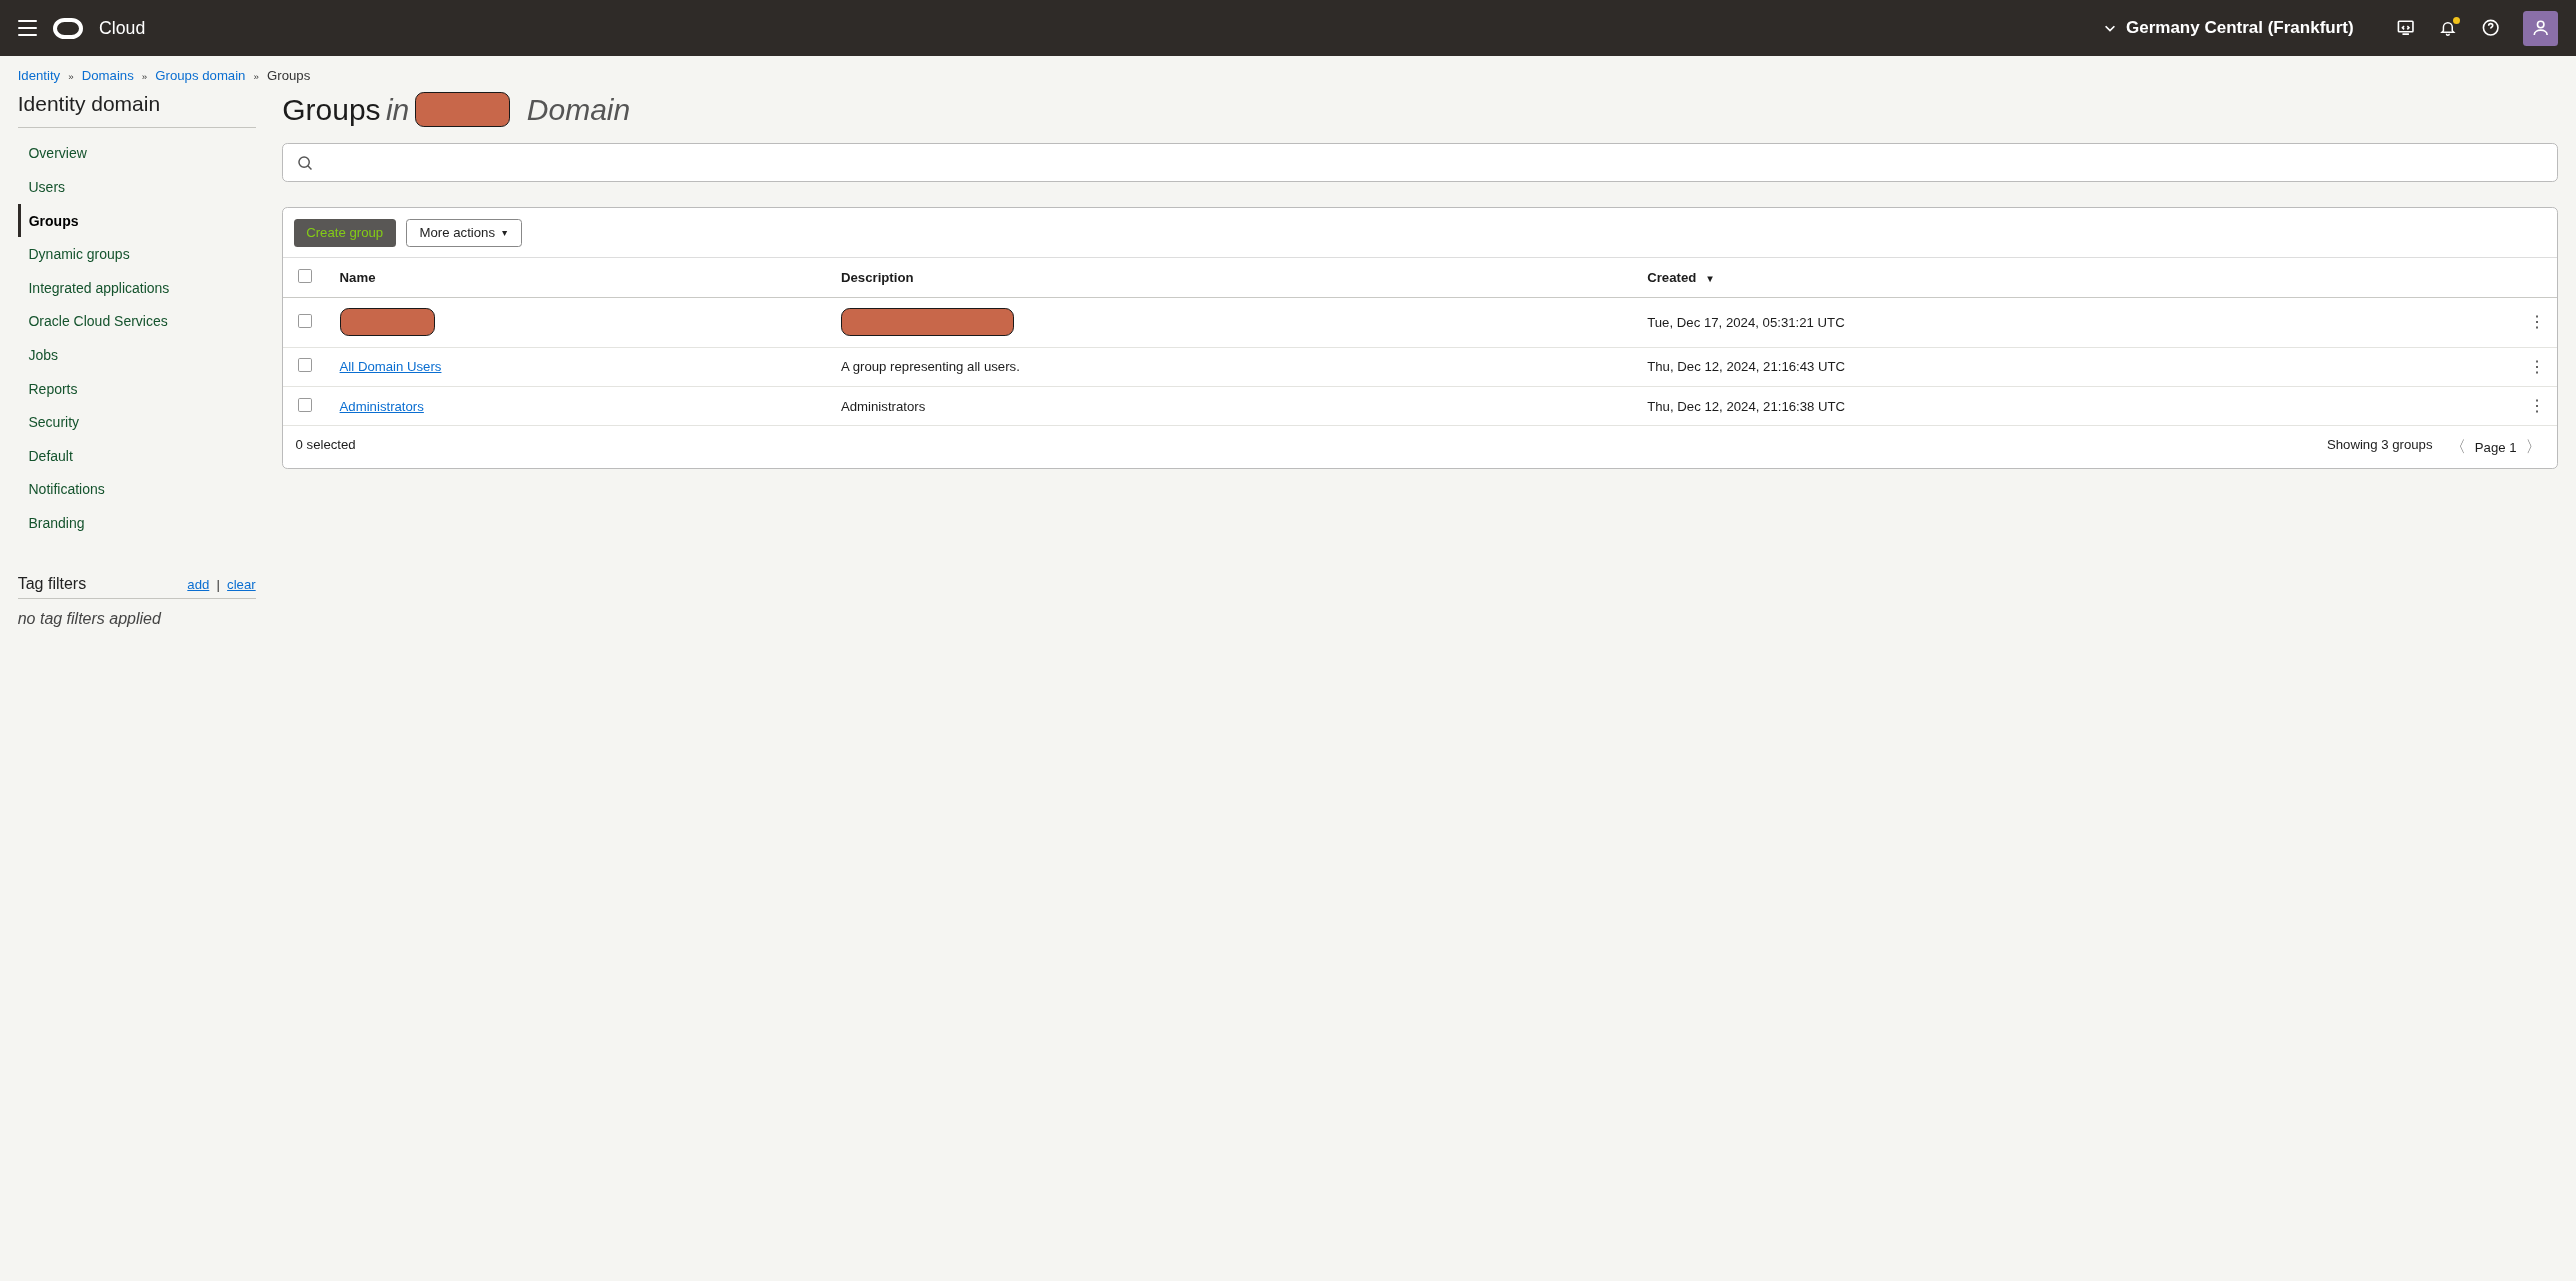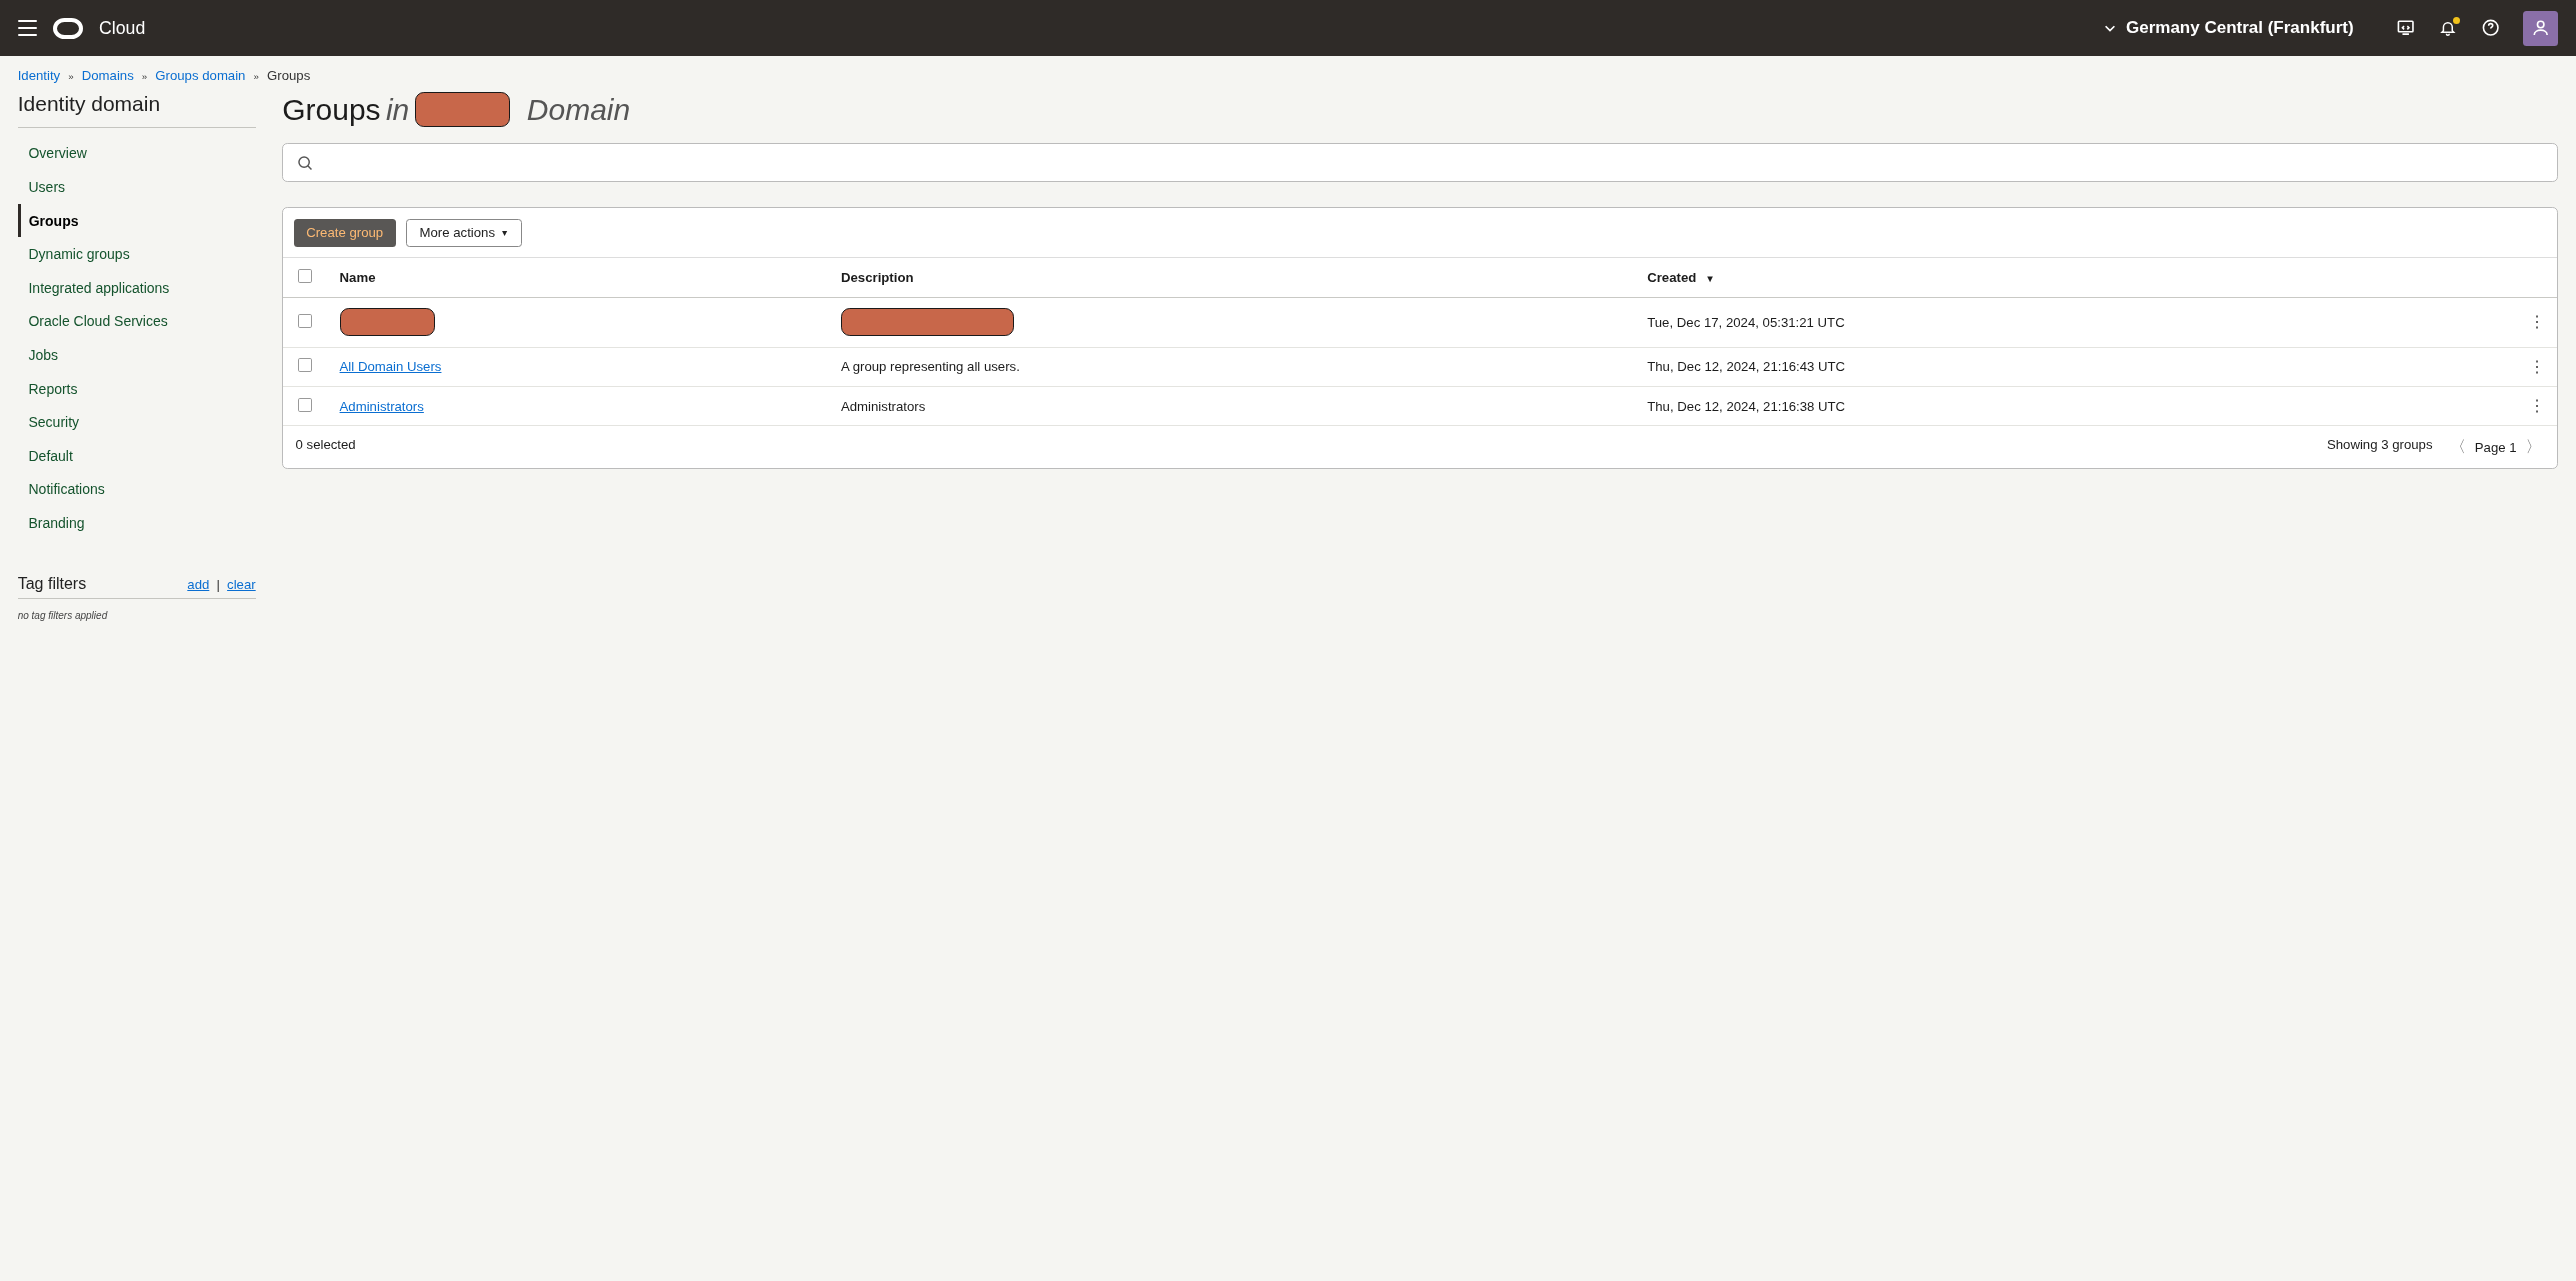--- a/index.html
+++ b/index.html
@@ -44,35 +44,35 @@
 .sidebar { width: 238px; flex-shrink: 0; }
 .sidebar-title { font-size: 21px; font-weight: 400; color:#222; padding-bottom: 10.6px; border-bottom: 0.9px solid #c5c5c0; margin-bottom: 8.8px; }
 .side-item { display:block; padding: 8.8px 8.8px; color: #14532d; font-size: 14px; text-decoration: none; border-left: 2.6px solid transparent; }
 .side-item.active { color: #000; font-weight: 700; border-left: 3.5px solid #2f2b28; padding-left: 8px; }
 .tag-filters { margin-top: 35px; }
 .tag-filters-head { display:flex; justify-content:space-between; align-items:baseline; border-bottom:0.9px solid #c5c5c0; padding-bottom:5.3px; }
 .tag-filters-head .title { font-size: 16px; color:#222; }
 .tag-filters-head .actions { font-size: 13.2px; }
 .tag-filters-head .actions a { color:#0a6ed1; text-decoration: underline; }
 .tag-filters-head .actions .bar { color:#333; margin: 0 3.5px; }
-.tag-empty { font-style: italic; color:#444; font-size: 10px; margin-top: 10.6px; }
+.tag-empty { font-style: italic; color:#444; font-size: 16px; margin-top: 10.6px; }
 
 .main { flex: 1; }
 .page-title { font-size: 30px; font-weight: 400; margin-bottom: 16px; display:flex; align-items:center; gap:5.3px; flex-wrap:wrap; }
 .page-title .in { font-style: italic; color:#555; }
 .page-title .dom { font-style: italic; color:#555;margin-left:12px; }
 .redact { display:inline-block; background:#c8674a; border:1.8px solid #1a1a1a; border-radius: 8.8px; }
 .redact.title { width: 95px; height: 35px; vertical-align: middle; }
 .search-bar { border:0.9px solid #bbb; border-radius: 5.3px; background:#fff; display:flex; align-items:center; padding: 0 12.4px; height: 39px; margin-bottom: 25px; }
 .search-bar svg { width:17.7px; height:17.7px; color:#555; margin-right: 10.6px; }
 .search-bar input { border:none; outline:none; flex:1; font-size: 14px; background:transparent; }
 .table-card { border:0.9px solid #bbb; border-radius: 5.3px; background:#fff; overflow:hidden; }
 .toolbar { display:flex; align-items:center; gap: 10.6px; padding: 10.6px; border-bottom: 0.9px solid #ddd; }
 .btn { height: 28px; padding: 0 12.4px; border-radius: 3.5px; font-size: 13.2px; cursor:pointer; display:inline-flex; align-items:center; gap:5.3px; }
-.btn-primary { background:#595755; color:#fdba74; border:none; }
+.btn-primary { background:#595755; color:#84cc16; border:none; }
 .btn-outline { background:#fff; color:#222; border:0.9px solid #888; }
 .btn-outline .caret { font-size: 8.8px; }
 table { width:100%; border-collapse: collapse; }
 th, td { text-align:left; padding: 10.6px 12.4px; border-bottom: 0.9px solid #e4e4e0; font-size: 13.2px; }
 th { font-weight: 700; border-bottom: 0.9px solid #c9c9c5; }
 th.check, td.check { width: 44px; text-align:center; }
 .chk { width:14px; height:14px; border:0.9px solid #999; border-radius: 1.8px; display:inline-block; cursor:pointer; }
 td.name a { color:#0a6ed1; text-decoration: underline; }
 .redact.cell-sm { width: 95px; height: 28px; vertical-align:middle; }
 .redact.cell-lg { width: 173px; height: 28px; vertical-align:middle; }

